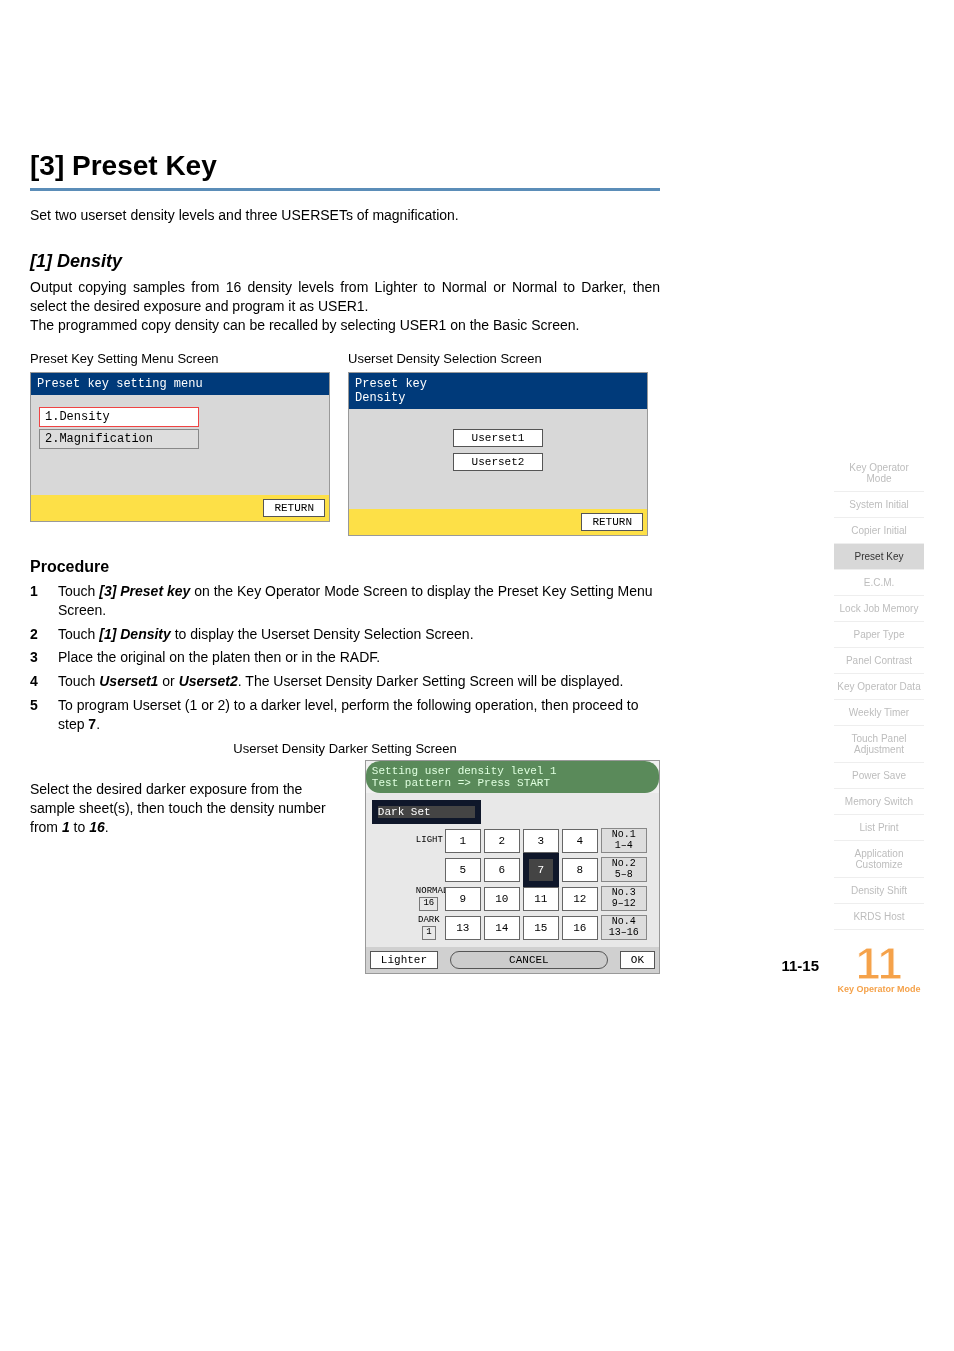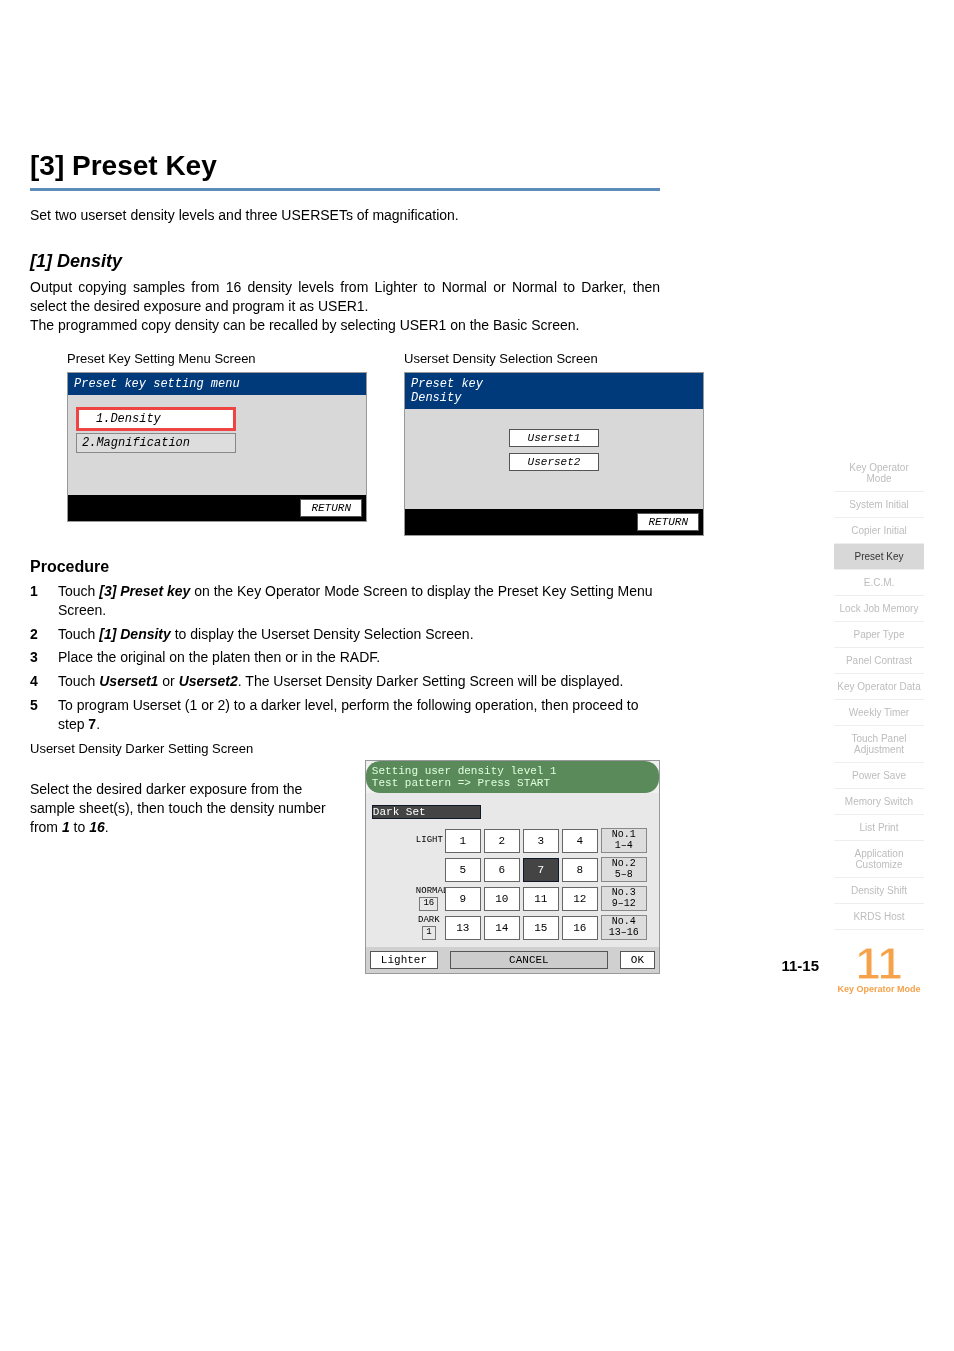--- a/index.html
+++ b/index.html
@@ -39,47 +39,46 @@
     text-align: justify;
     font-size: 14px;
     line-height: 1.35;
   }
   .screens-row {
     display: flex;
     justify-content: space-between;
     margin-top: 16px;
     margin-bottom: 22px;
   }
-  .screen-block { width: 312px; margin-left: 37px; }
+  .screen-block { width: 312px; }
   .caption { font-size: 13px; margin-bottom: 6px; }
   .lcd {
     width: 300px;
     border: 1px solid #999;
-    background: #000000;
+    background: #fde047;
     font-family: "Courier New", monospace;
     font-size: 12px;
-    font-style: italic;
   }
   .lcd-title {
     background: #003a7a;
     color: #fff;
     padding: 4px 6px;
     font-size: 12px;
   }
   .lcd-body {
     background: #d8d8d8;
     min-height: 100px;
     position: relative;
     padding: 8px;
   }
   .menu-items { padding: 4px 0; }
   .menu-item {
     background: #fff;
-    border: 3px solid #ef4444;
-    padding: 2px 17px;
+    border: 1px solid #ef4444;
+    padding: 2px 5px;
     margin-bottom: 2px;
     width: 160px;
     font-size: 12px;
   }
   .menu-item2 {
     background: #ddd;
     border: 1px solid #888;
     padding: 2px 5px;
     margin-bottom: 2px;
     width: 160px;
@@ -104,21 +103,21 @@
   ol li {
     display: flex;
     font-size: 14px;
     line-height: 1.4;
     margin-bottom: 4px;
   }
   .step-num { font-weight: bold; width: 28px; flex-shrink:0; }
   .step-body { flex: 1; }
   .caption-right {
     font-size: 13px;
-    text-align: left;
+    text-align: center;
     margin-top: 6px;
     margin-bottom: 4px;
   }
   .bottom-area { display:flex; gap:20px; }
   .instr-text { font-size:14px; width: 320px; line-height:1.35; padding-top: 20px; }
   .lcd-darker {
     width: 300px;
     border: 1px solid #999;
     background: #f0f0f0;
     font-family: "Courier New", monospace;
@@ -140,40 +139,40 @@
     font-size: 11px;
     align-items: center;
   }
   .cell {
     border: 1px solid #666;
     background: #fff;
     text-align: center;
     line-height: 22px;
     font-size:11px;
   }
-  .cell-dark { background: #444; color: #fff; border:1px solid #0f172a; }
+  .cell-dark { background: #444; color: #fff; border:6px solid #0f172a; }
   .cell-label {
     font-size: 10px;
     text-align: center;
     background: #ddd;
     border:1px solid #888;
     line-height:1.05;
     padding:1px;
   }
   .side-label { font-size:9px; line-height:1.1; text-align:center;margin-left:44px; }
   .side-ind { font-size:9px; border:1px solid #777; padding:1px 3px; display:inline-block; }
   .lcd-footer {
     display: flex;
     justify-content: space-between;
     padding: 4px;
     background: #d0d0d0;
     gap:12px;
   }
   .lcd-footer .lcd-btn { font-size:11px; padding:2px 10px; }
-  .lcd-footer .wide { flex:1; text-align:center; background:#ccc; }
+  .lcd-footer .wide { flex:1; text-align:center; background:#ccc;border-radius:9px; }
 
   
   .sidebar {
     position: absolute;
     right: 30px;
     top: 455px;
     width: 90px;
     font-size: 10px;
     text-align: center;
     color: #bdbdbd;

